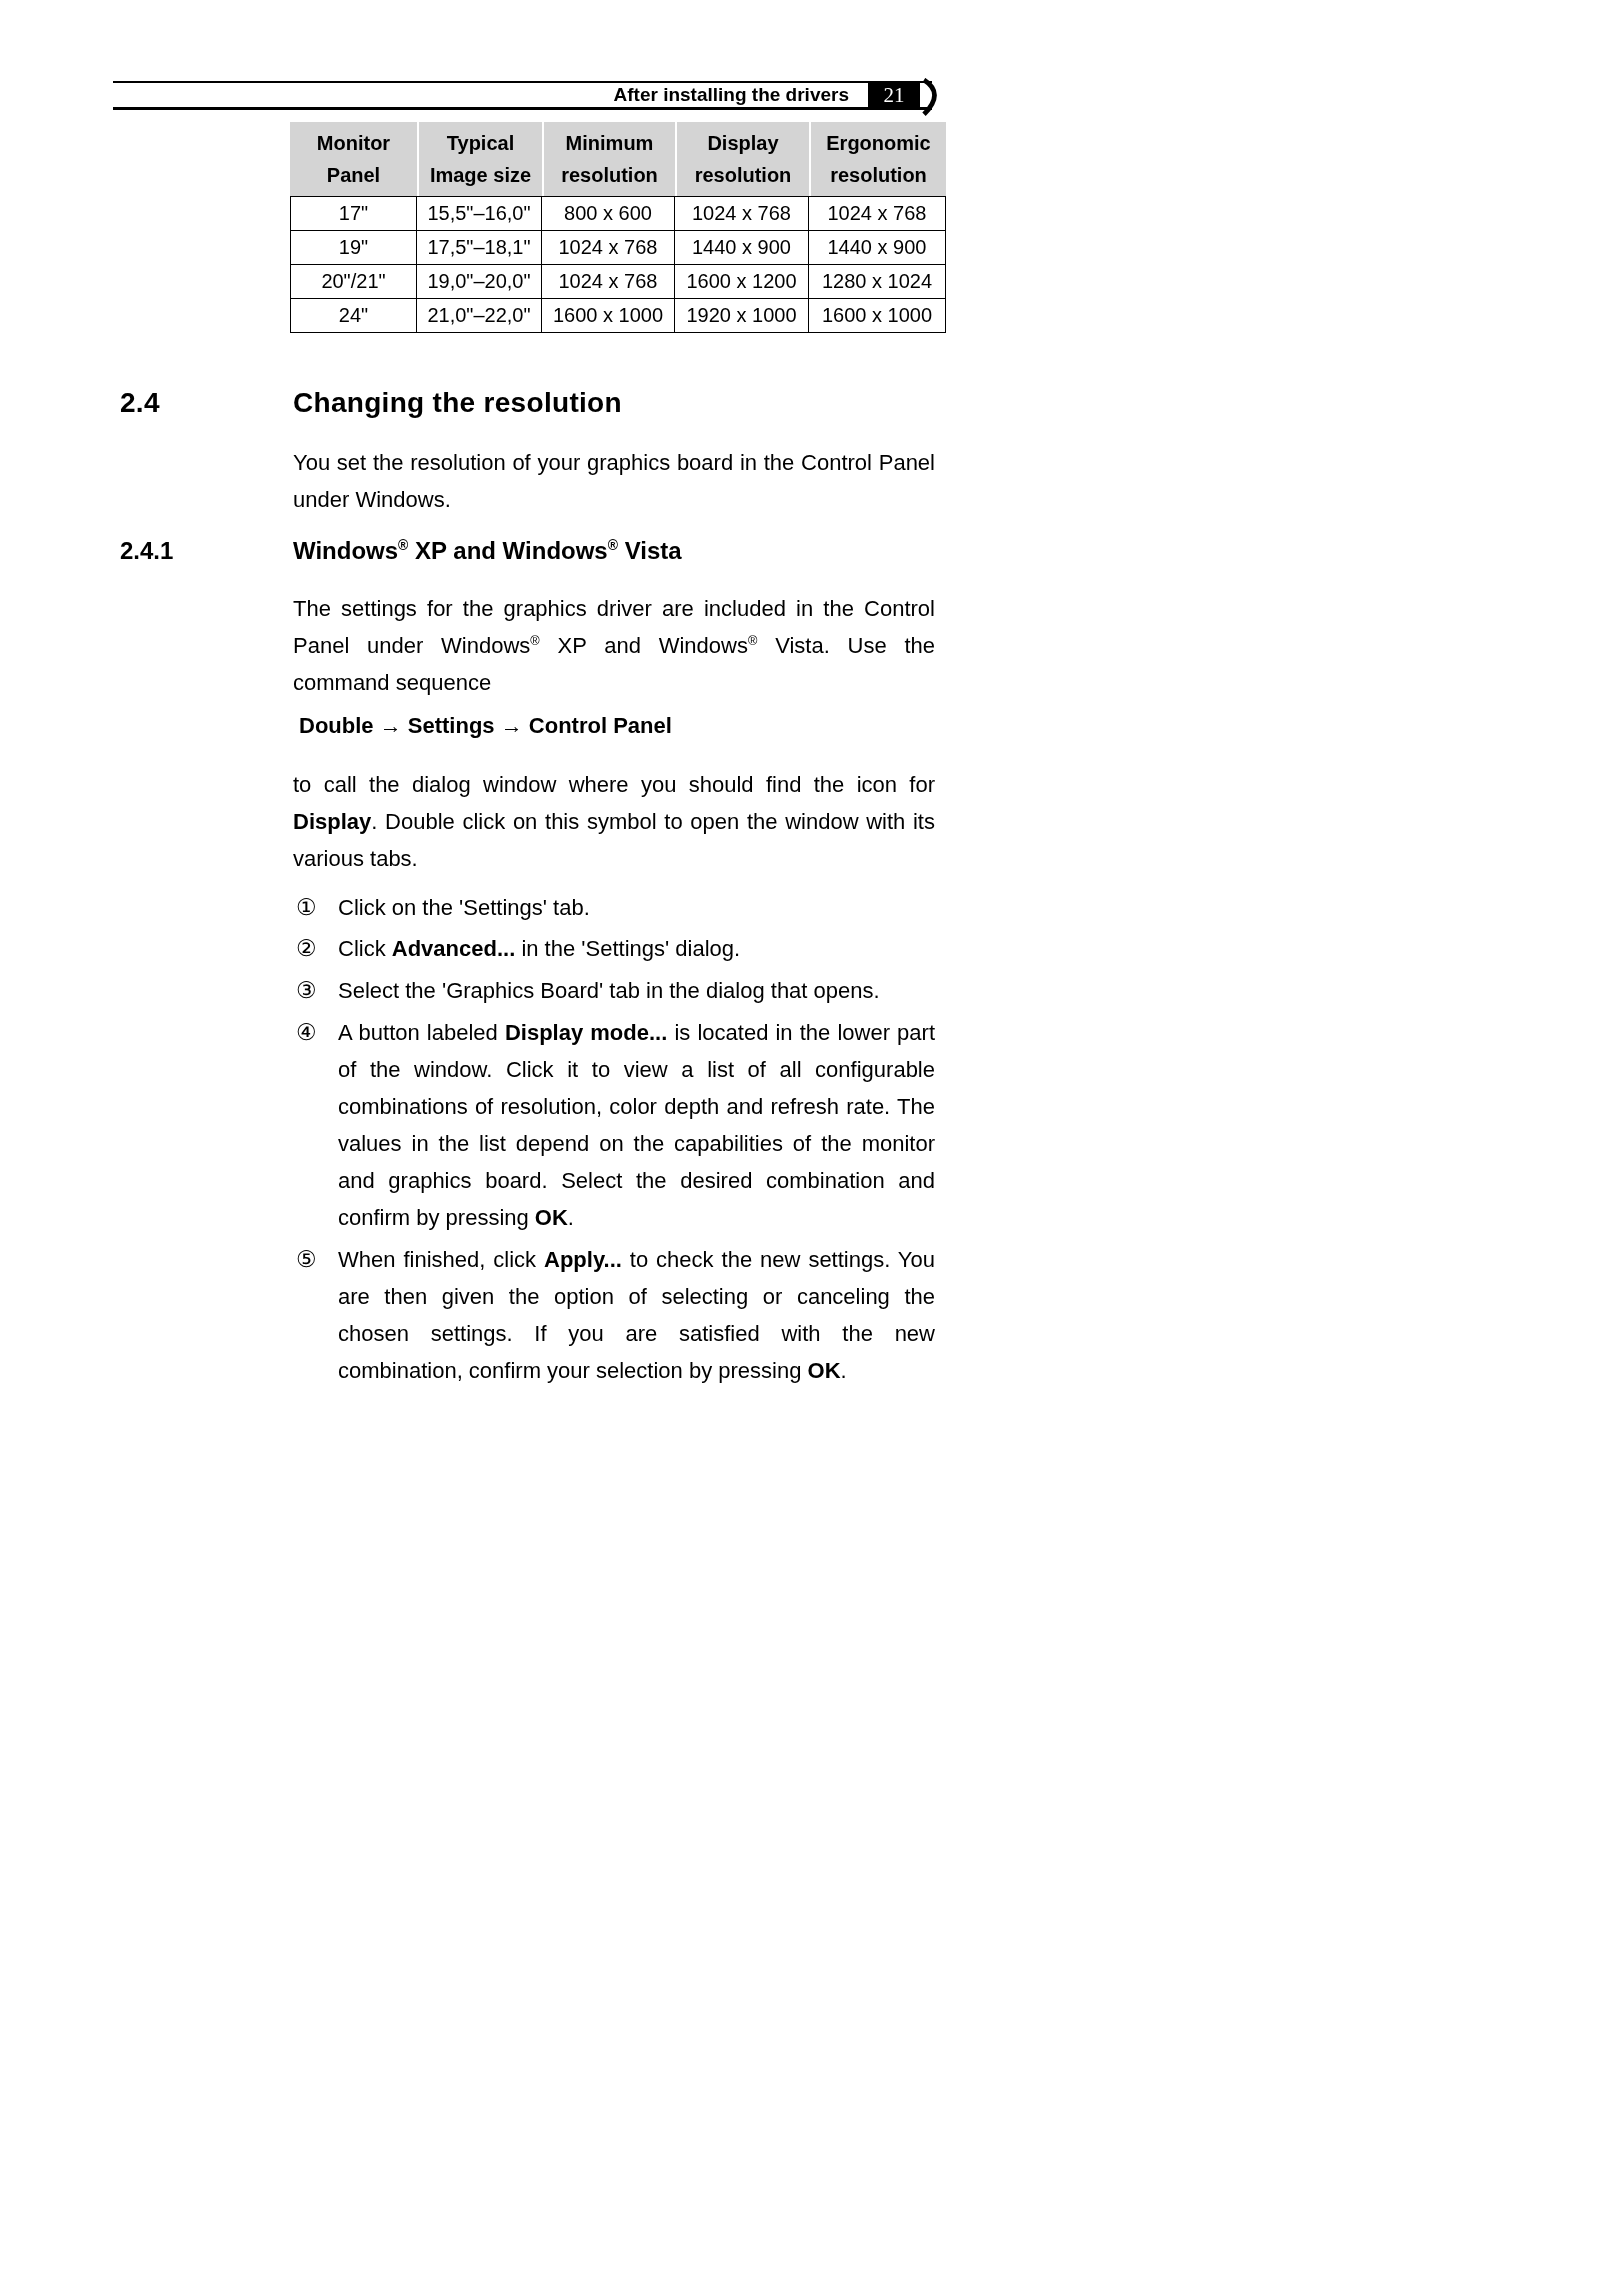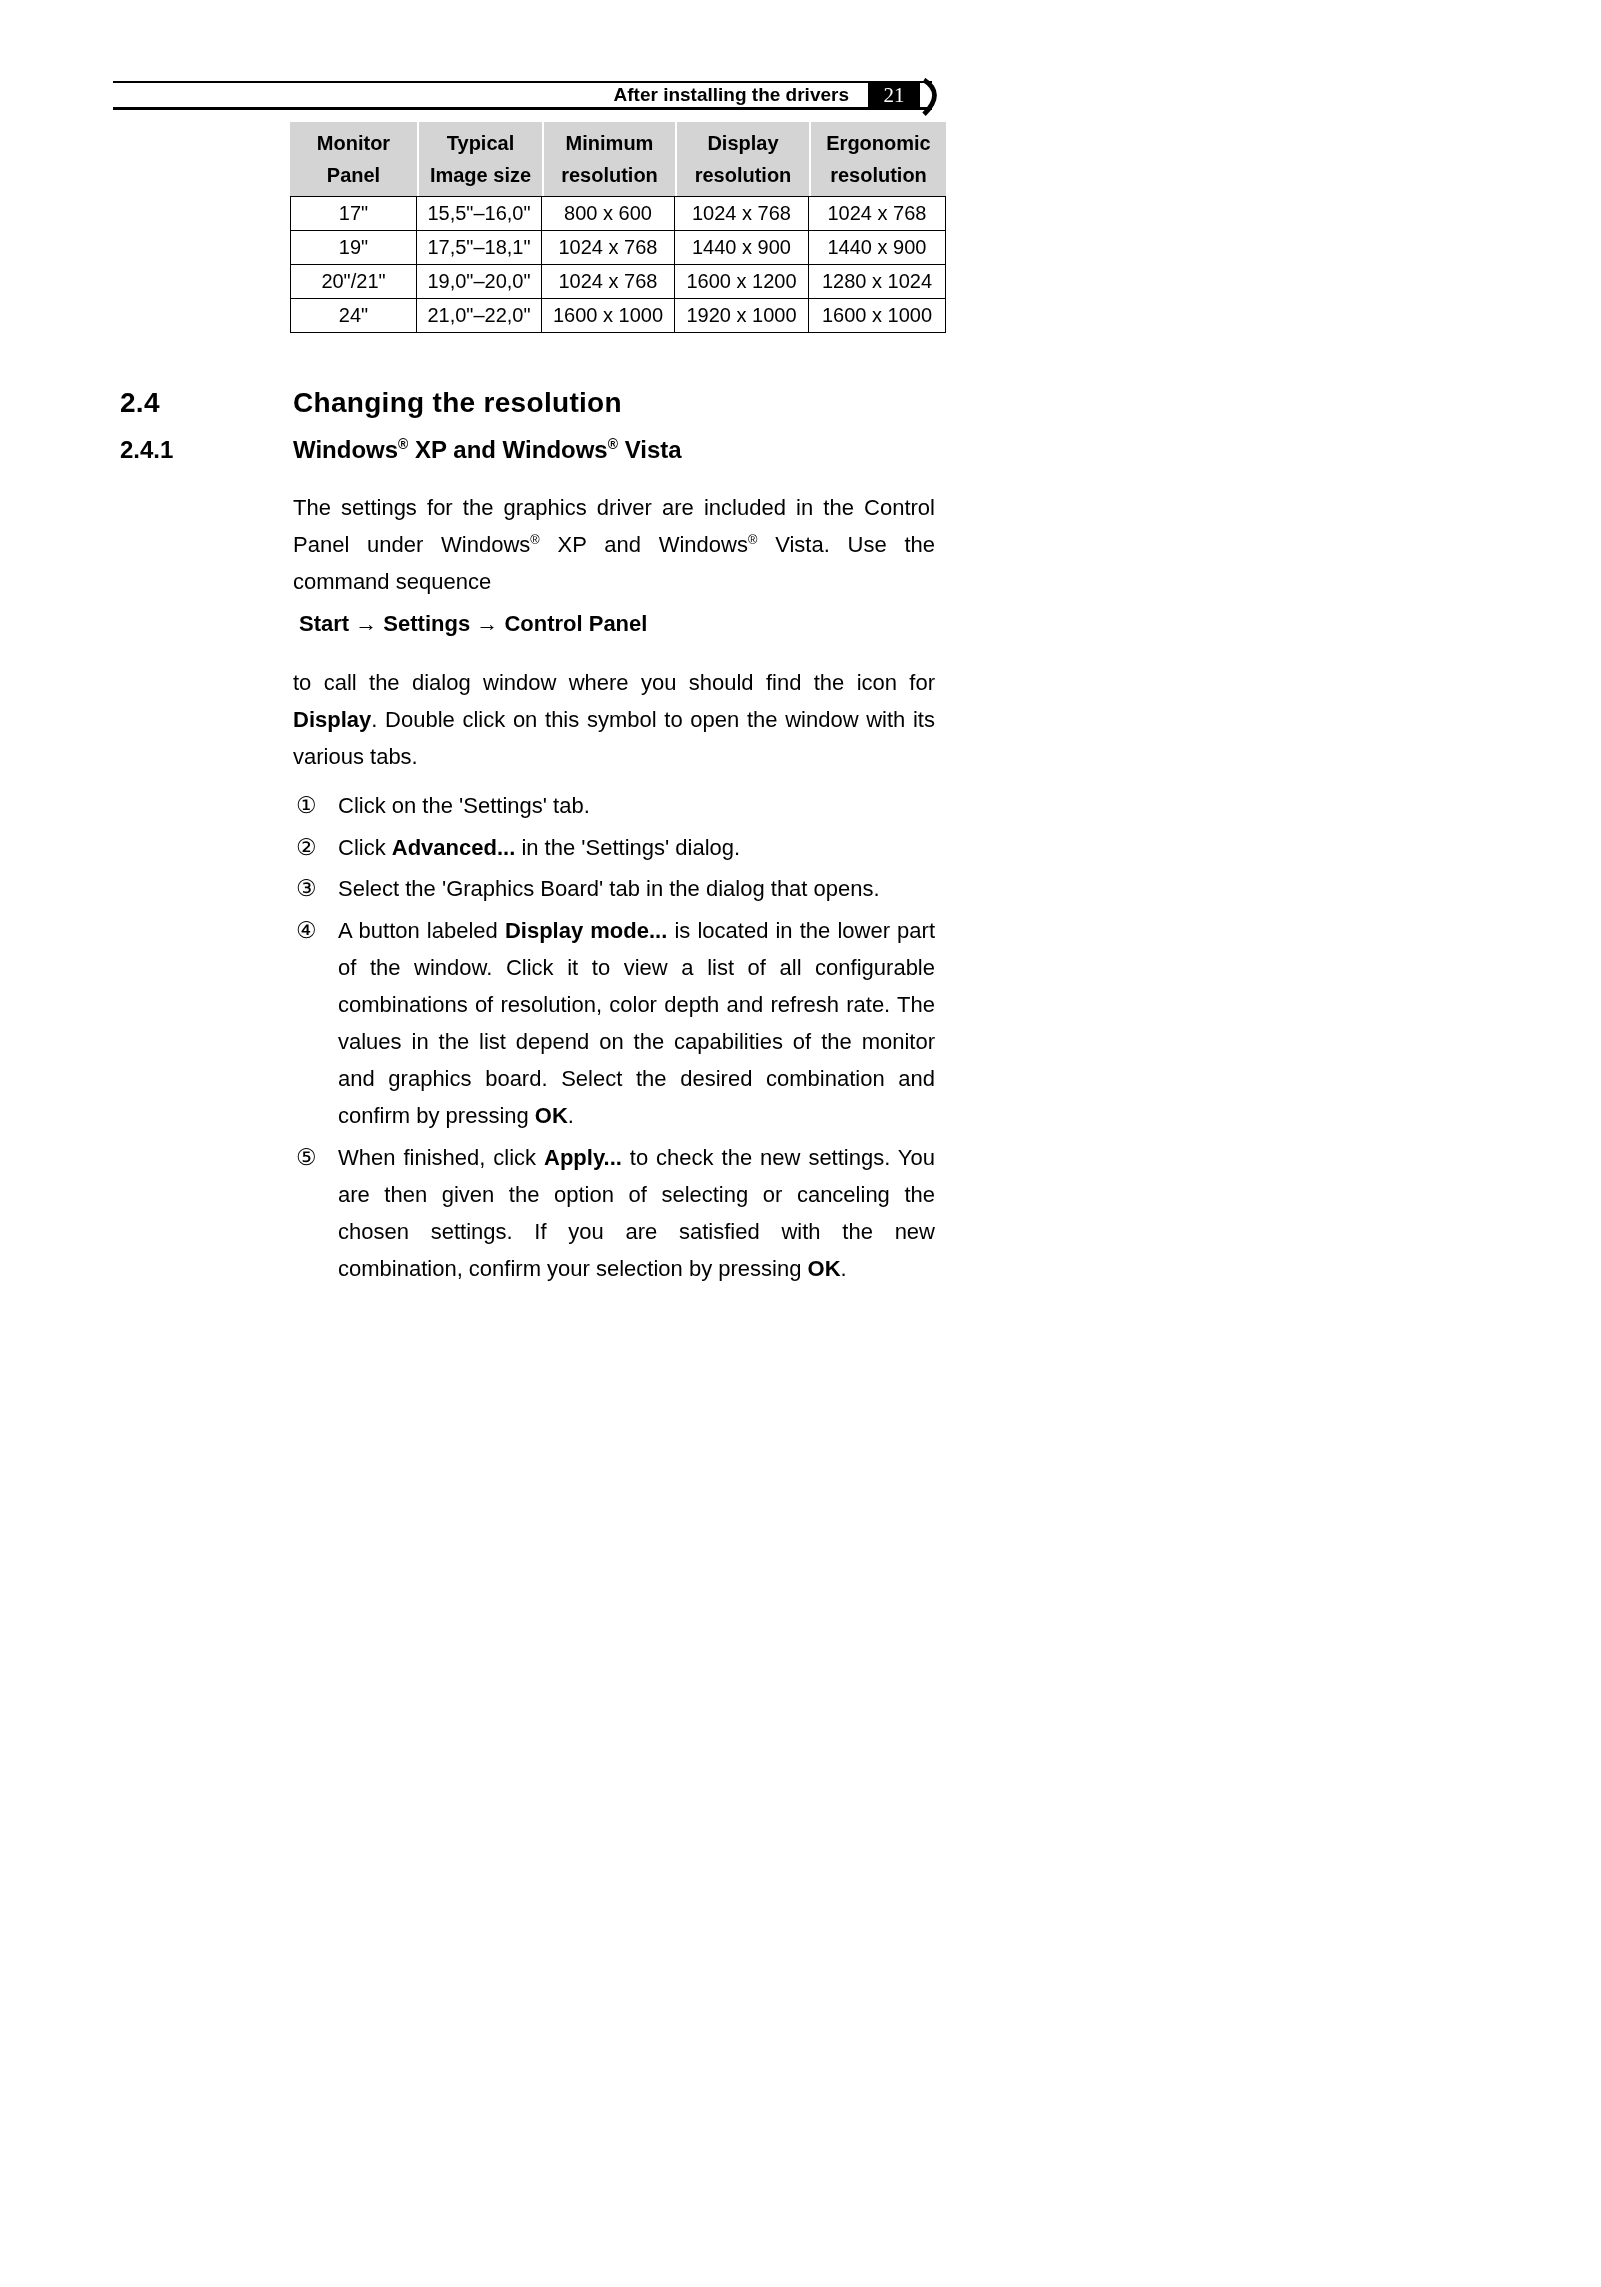--- a/index.html
+++ b/index.html
@@ -152,29 +152,30 @@
     </tbody>
   </table>
 
   <div class="content">
 
     <div class="sec-row h2">
       <span class="sec-num">2.4</span>
       <span class="sec-title">Changing the resolution</span>
     </div>
 
+    <p class="body-block">You set the resolution of your graphics board in the Control Panel under Windows.</p>
 
     <div class="sec-row h3">
       <span class="sec-num">2.4.1</span>
       <span class="sec-title"><span>Windows</span><sup>®</sup><span> XP and Windows</span><sup>®</sup><span> Vista</span></span>
     </div>
 
     <p class="body-block p-tight"><span>The settings for the graphics driver are included in the Control Panel under Windows</span><sup>®</sup><span> XP and Windows</span><sup>®</sup><span> Vista. Use the command sequence</span></p>
 
-    <p class="cmd"><span class="b">Start</span><span>  →  </span><span class="b">Settings</span><span>  →  </span><span class="b">Control Panel</span></p>
+    <p class="cmd"><span class="b">Double</span><span>  →  </span><span class="b">Settings</span><span>  →  </span><span class="b">Control Panel</span></p>
 
     <p class="body-block para2"><span>to call the dialog window where you should find the icon for </span><span class="b">Display</span><span>. Double click on this symbol to open the window with its various tabs.</span></p>
 
     <div class="list-item">
       <span class="li-num">①</span>
       <span class="li-body"><span>Click on the 'Settings' tab.</span></span>
     </div>
     <div class="list-item">
       <span class="li-num">②</span>
       <span class="li-body"><span>Click </span><span class="b">Advanced...</span><span> in the 'Settings' dialog.</span></span>

